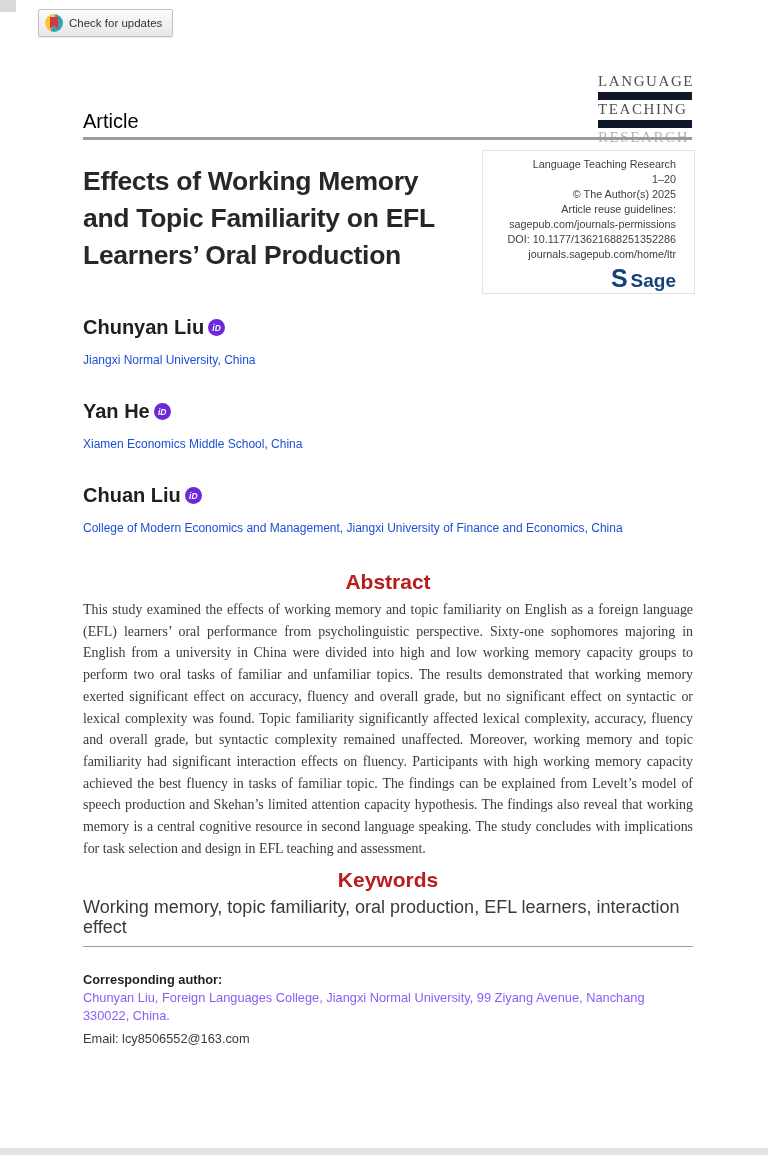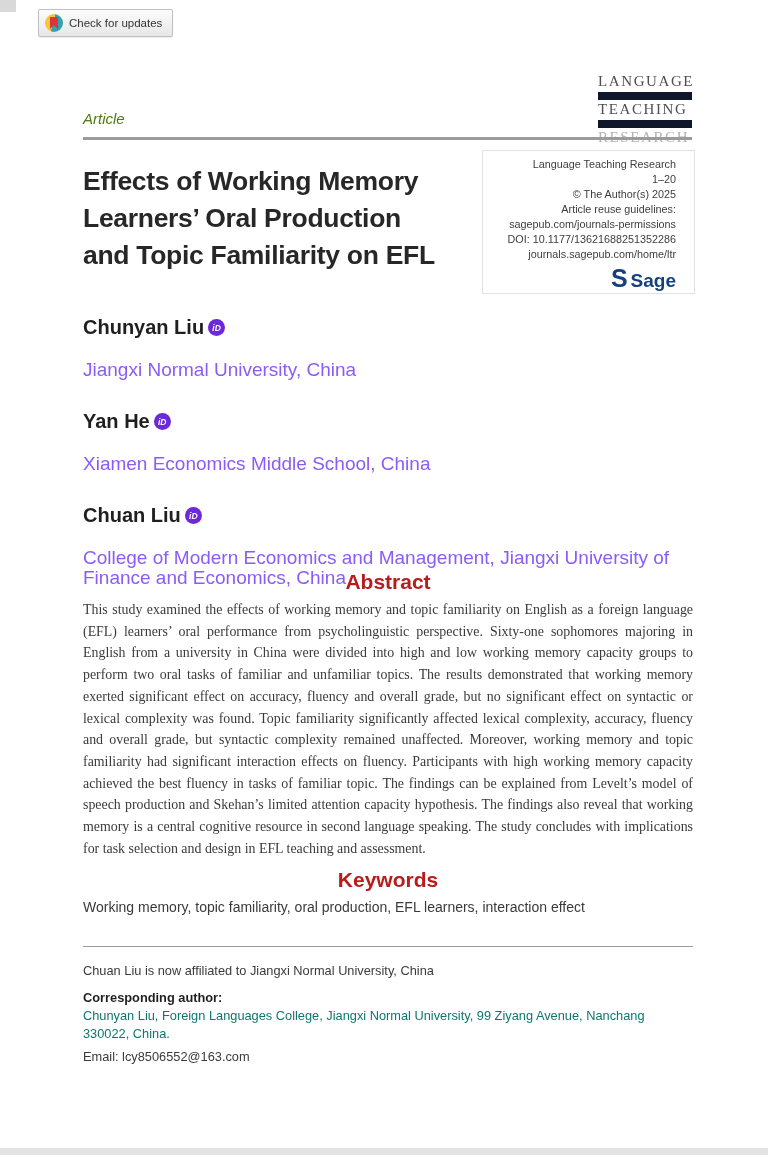--- a/index.html
+++ b/index.html
@@ -49,21 +49,21 @@
   }
   .journal-logo .word {
     font-size: 15px; letter-spacing: 1.6px; color: #4f4f4f;
     padding: 1px 0 2px 0; line-height: 17px; text-align: left;
   }
   .journal-logo .word.u { border-bottom: 8px solid #0f172a; }
   .journal-logo .word.light { color: #b3b3b3; border-bottom: none; }
   
   .article-label {
     position: absolute; left: 83px; top: 110px;
-    font-style: italic; font-size: 15px; color: #4d7c0f;
+    font-size: 20px; color: #000000;
   }
   .main-rule {
     position: absolute; left: 83px; top: 137px; width: 609px; height: 3px;
     background: #9b9b9b;
   }
   
   .title {
     position: absolute; left: 83px; top: 163px; width: 440px;
     font-size: 26.5px; font-weight: bold; color: #272727;
     line-height: 37px; letter-spacing: -0.3px;
@@ -90,40 +90,40 @@
   .author-block { margin-bottom: 29px; }
   .author-name-row { display: flex; align-items: center; gap: 4px; }
   .author-name { font-size: 20px; font-weight: bold; color: #1f1f1f; line-height: 25px; }
   .orcid-icon {
     display: inline-flex; align-items: center; justify-content: center;
     width: 17px; height: 17px; border-radius: 50%;
     background: #6d28d9; color: #ffffff;
     font-size: 8.5px; font-weight: bold; font-style: italic;
     cursor: pointer;
   }
-  .author-affil { font-size: 19px; color: #8b5cf6; line-height: 20px; margin-top: 20px; }
+  .author-affil { font-size: 12px; color: #1d4ed8; line-height: 20px; margin-top: 10px; }
   
   .abstract { position: absolute; left: 83px; top: 570px; width: 610px; }
   .section-heading { font-size: 21px; font-weight: bold; color: #b91c1c; margin-bottom: 5px; text-align: center; }
   .abstract-text {
     font-size: 13.9px; line-height: 21.7px; color: #3a3a3a;
     text-align: justify;
     font-family: Liberation Serif, serif;
   }
   
   .keywords { position: absolute; left: 83px; top: 868px; width: 610px; }
-  .keywords-text { font-size: 14px; line-height: 20px; color: #3a3a3a; }
+  .keywords-text { font-size: 18px; line-height: 20px; color: #3a3a3a; }
   
   .footer {
     position: absolute; left: 83px; top: 946px; width: 610px;
     border-top: 1px solid #9c9c9c; padding-top: 15px;
   }
   .footnote { font-size: 12.8px; line-height: 18px; color: #3a3a3a; }
   .corresponding-heading { font-size: 12.8px; font-weight: bold; color: #1f1f1f; margin-top: 10px; }
-  .corresponding-text { font-size: 12.8px; line-height: 18px; color: #0f766e; margin-top: 2px; }
+  .corresponding-text { font-size: 12.8px; line-height: 18px; color: #8b5cf6; margin-top: 2px; }
   .email-line { font-size: 12.8px; line-height: 18px; color: #3a3a3a; margin-top: 5px; cursor: pointer; }
 </style>
 </head>
 <body>
 
 <div class="page">
 
   <div class="corner-gray"></div>
 
   <div class="check-badge">
@@ -138,22 +138,22 @@
     <div class="word u">TEACHING</div>
     <div class="word light">RESEARCH</div>
   </div>
 
   <div class="article-label">Article</div>
 
   <div class="main-rule"></div>
 
   <h1 class="title">
     <div>Effects of Working Memory</div>
+    <div>and Topic Familiarity on EFL</div>
     <div>Learners’ Oral Production</div>
-    <div>and Topic Familiarity on EFL</div>
   </h1>
 
   <div class="meta-box">
     <div class="m-line">Language Teaching Research</div>
     <div class="m-line">1–20</div>
     <div class="m-line">© The Author(s) 2025</div>
     <div class="m-line">Article reuse guidelines:</div>
     <div class="m-line m-link">sagepub.com/journals-permissions</div>
     <div class="m-line">DOI: 10.1177/13621688251352286</div>
     <div class="m-line m-link">journals.sagepub.com/home/ltr</div>
@@ -191,21 +191,20 @@
     <div class="section-heading">Abstract</div>
     <div class="abstract-text">This study examined the effects of working memory and topic familiarity on English as a foreign language (EFL) learners’ oral performance from psycholinguistic perspective. Sixty-one sophomores majoring in English from a university in China were divided into high and low working memory capacity groups to perform two oral tasks of familiar and unfamiliar topics. The results demonstrated that working memory exerted significant effect on accuracy, fluency and overall grade, but no significant effect on syntactic or lexical complexity was found. Topic familiarity significantly affected lexical complexity, accuracy, fluency and overall grade, but syntactic complexity remained unaffected. Moreover, working memory and topic familiarity had significant interaction effects on fluency. Participants with high working memory capacity achieved the best fluency in tasks of familiar topic. The findings can be explained from Levelt’s model of speech production and Skehan’s limited attention capacity hypothesis. The findings also reveal that working memory is a central cognitive resource in second language speaking. The study concludes with implications for task selection and design in EFL teaching and assessment.</div>
   </div>
 
   <div class="keywords">
     <div class="section-heading">Keywords</div>
     <div class="keywords-text">Working memory, topic familiarity, oral production, EFL learners, interaction effect</div>
   </div>
 
   <div class="footer">
-    <div class="footnote">Chuan Liu is now affiliated to Jiangxi Normal University, China</div>
     <div class="corresponding-heading">Corresponding author:</div>
     <div class="corresponding-text">Chunyan Liu, Foreign Languages College, Jiangxi Normal University, 99 Ziyang Avenue, Nanchang 330022, China.</div>
     <div class="email-line">Email: lcy8506552@163.com</div>
   </div>
 
   <div class="bottom-strip"></div>
 
 </div>
 
 </body></html>

